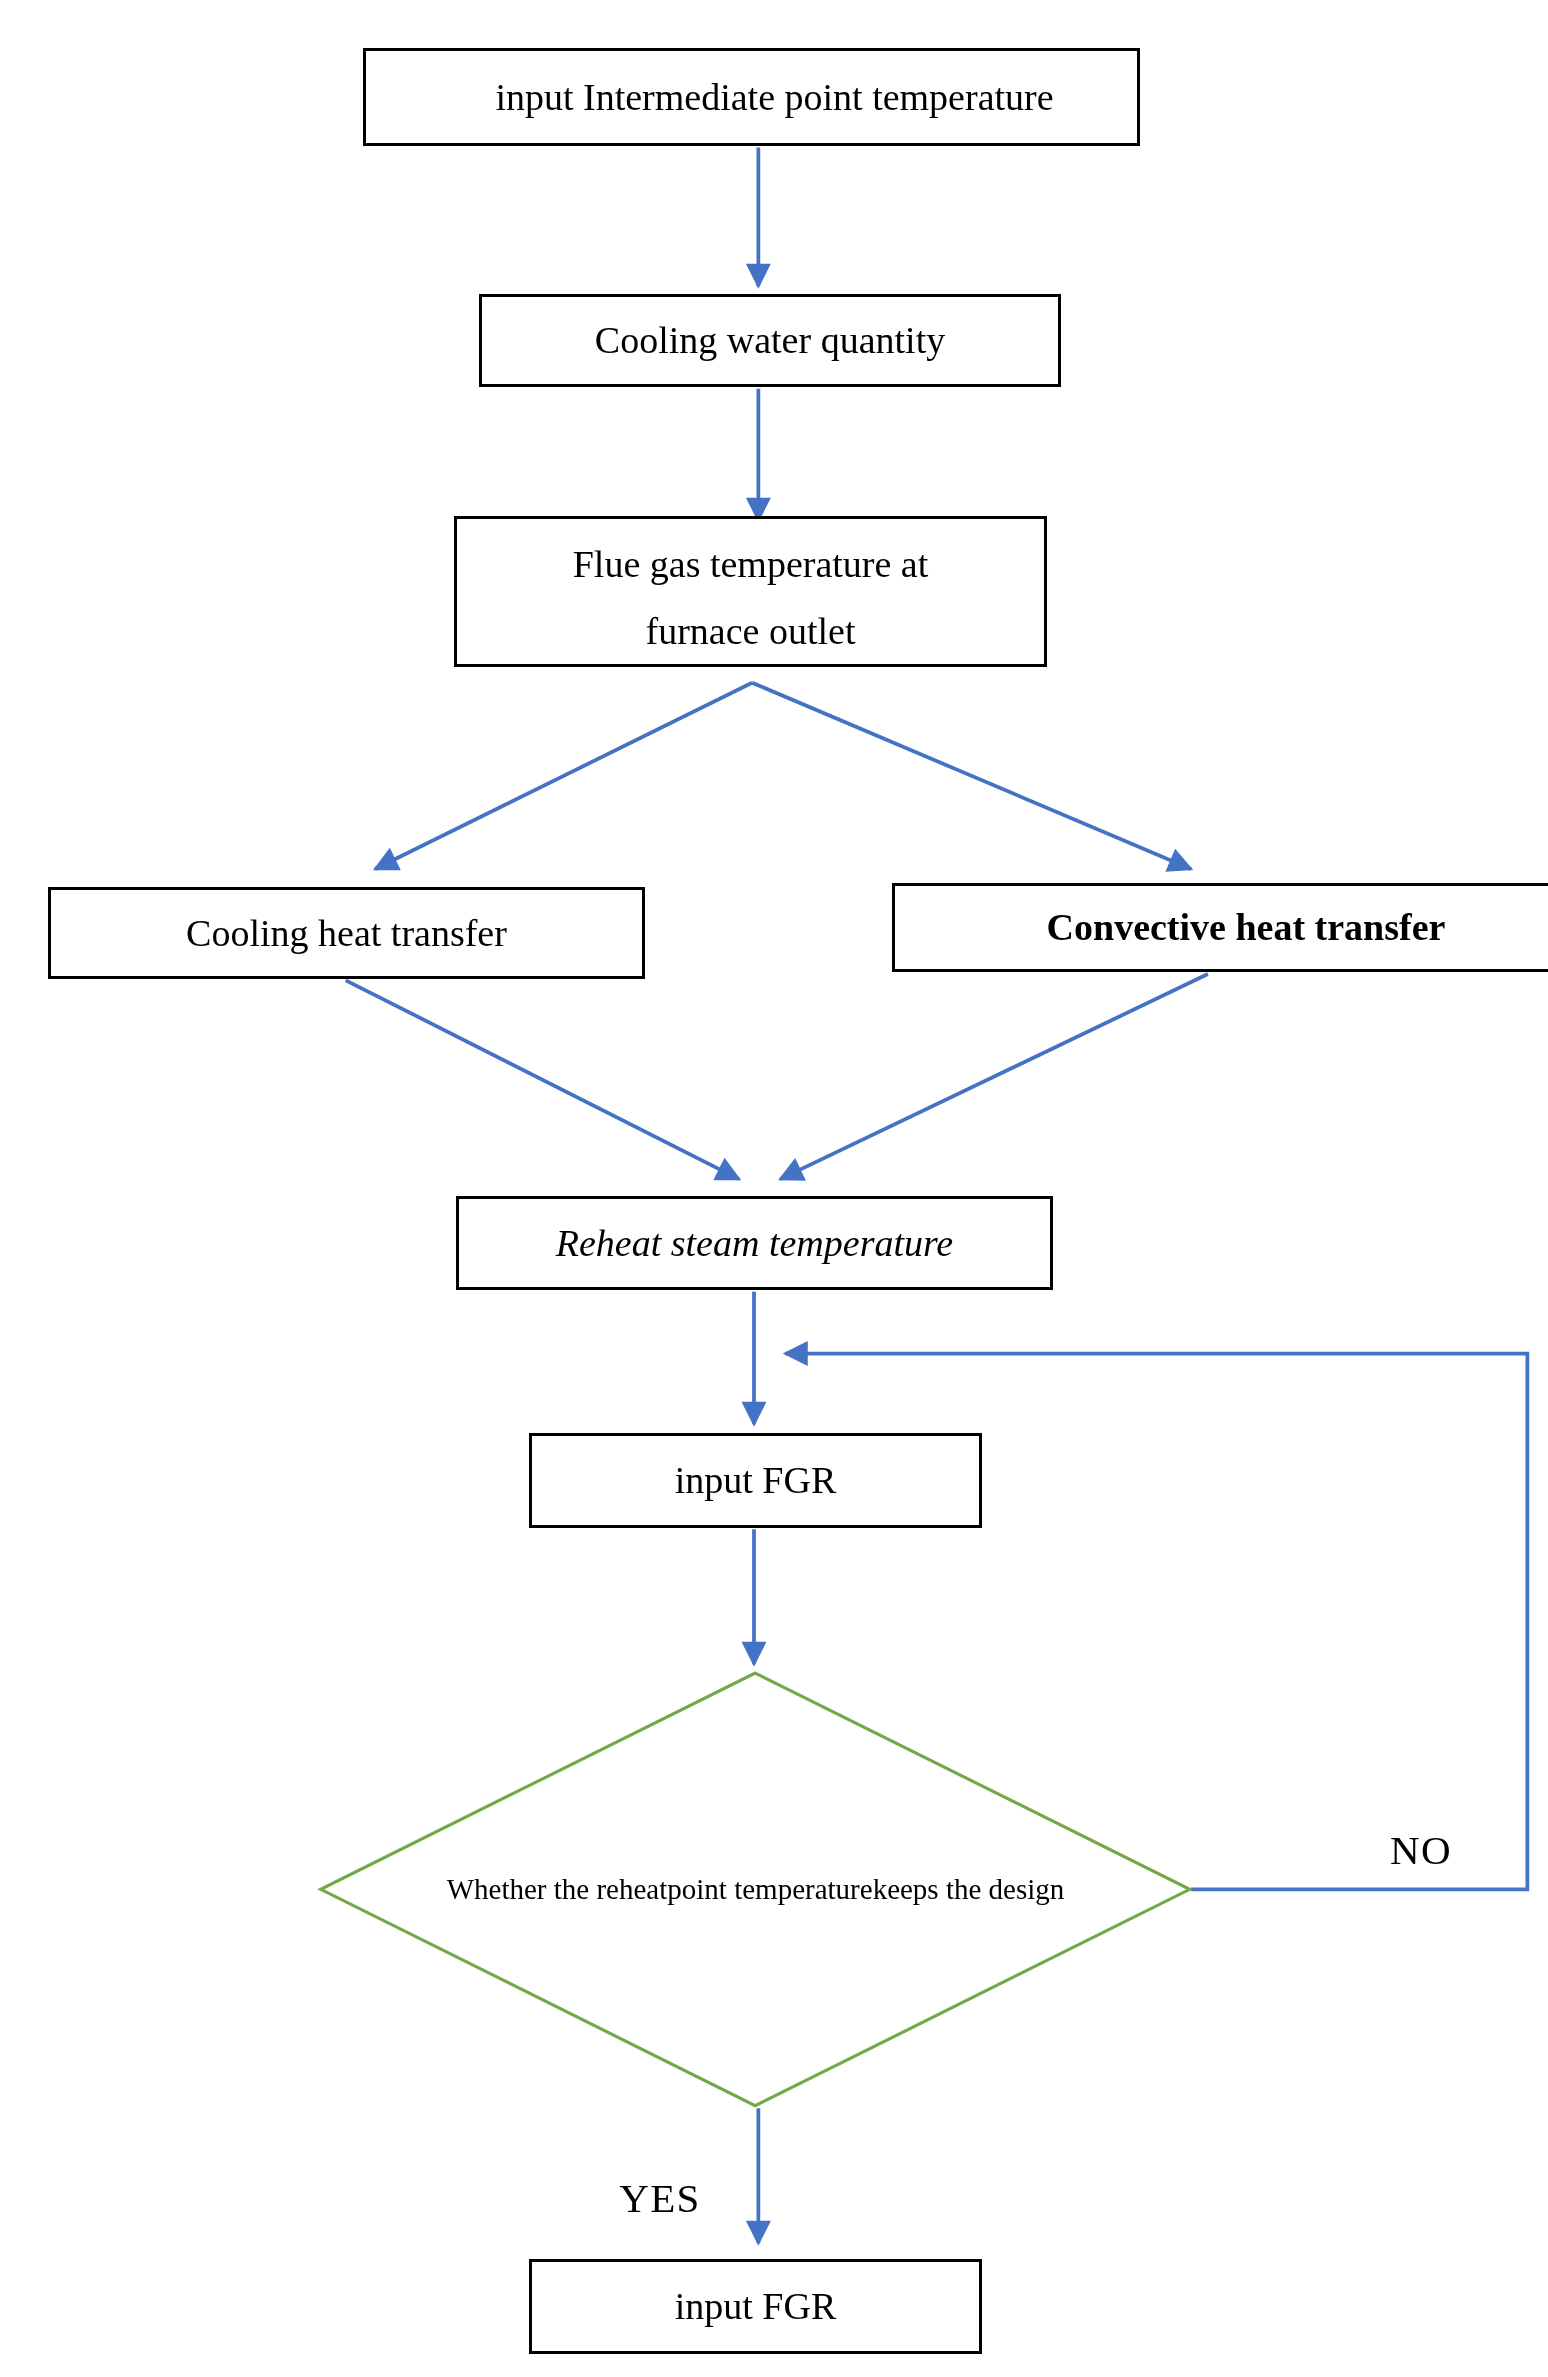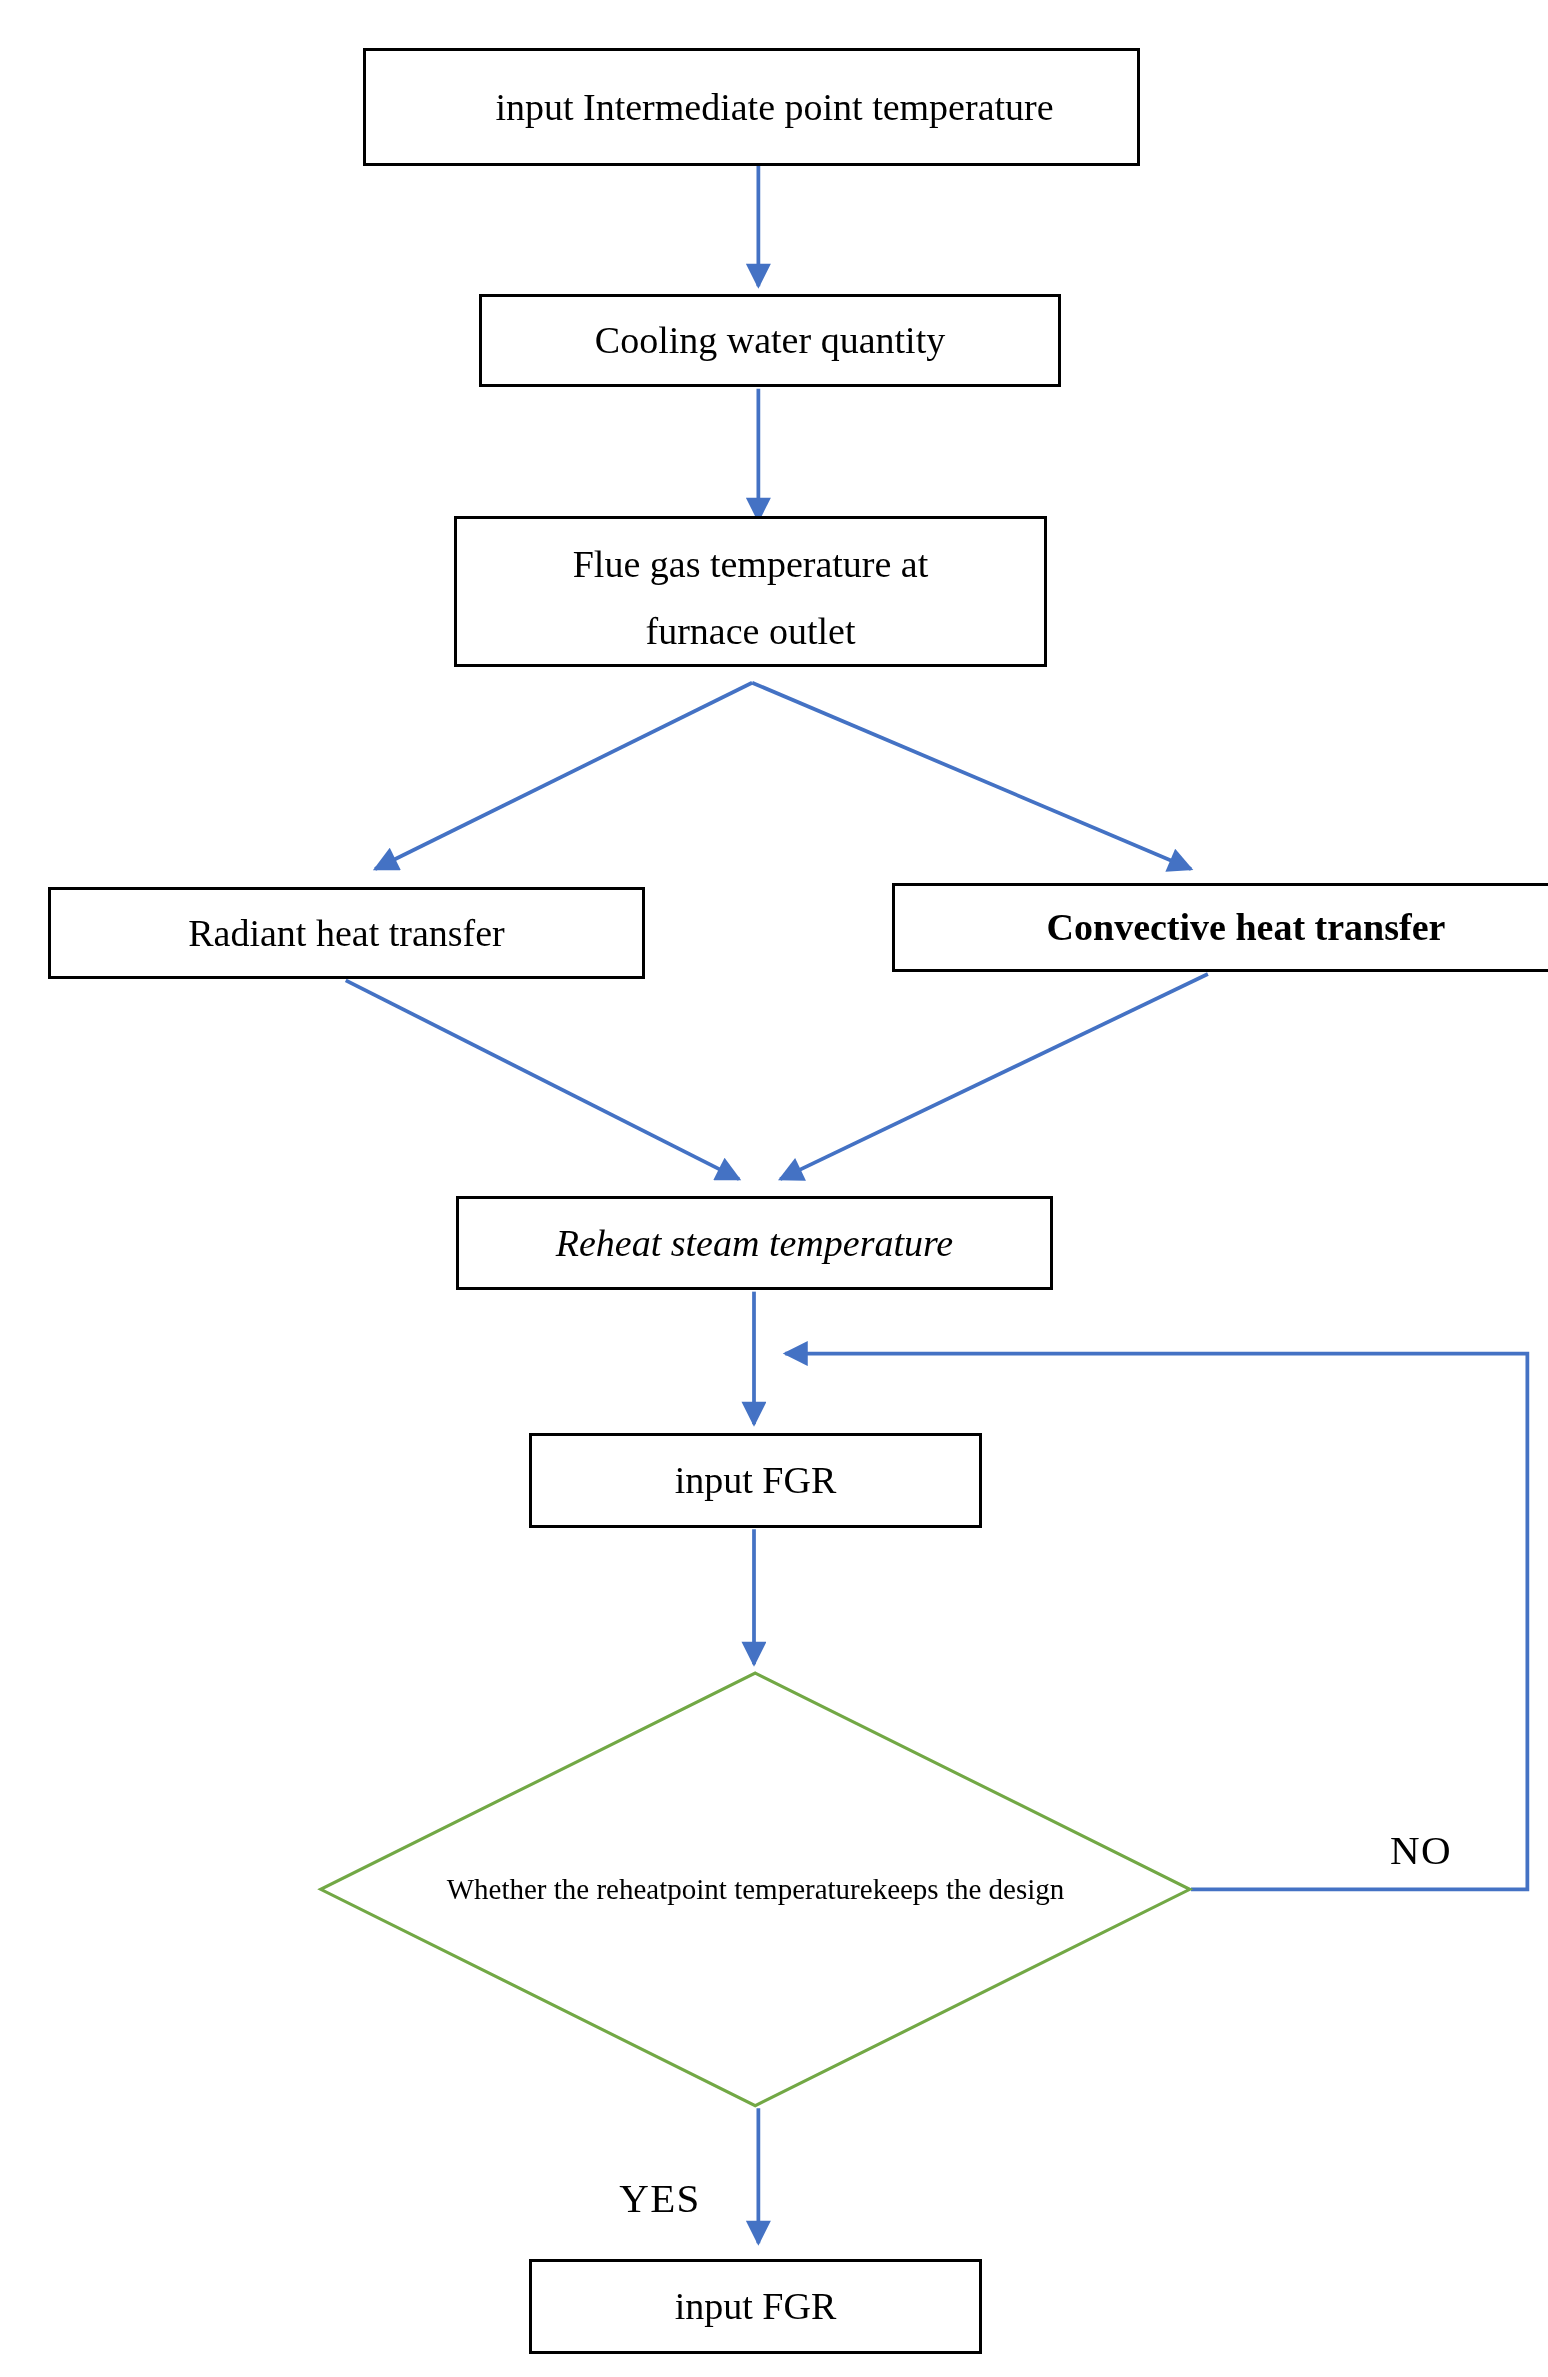--- a/index.html
+++ b/index.html
@@ -62,34 +62,34 @@
     <line class="wire" x1="553" y1="1568" x2="1182" y2="1886" marker-end="url(#ah)"></line>
     <line class="wire" x1="1932" y1="1558" x2="1248" y2="1886" marker-end="url(#ah)"></line>
     <line class="wire" x1="1206" y1="2066" x2="1206" y2="2278" marker-end="url(#ah)"></line>
     <polyline class="wire" points="1905,3022 2443,3022 2443,2165 1256,2165" marker-end="url(#ah)"></polyline>
     <line class="wire" x1="1206" y1="2446" x2="1206" y2="2662" marker-end="url(#ah)"></line>
     <line class="wire" x1="1213" y1="3372" x2="1213" y2="3588" marker-end="url(#ah)"></line>
 
     <polygon class="diamond-shape" points="1208,2676 1903,3022 1208,3368 513,3022"></polygon>
   </svg>
 
-  <div class="node" style="left:363px;top:48px;width:777px;height:118px;padding-left:46px;">
+  <div class="node" style="left:363px;top:48px;width:777px;height:98px;padding-left:46px;">
     <span class="node-inner">input Intermediate point temperature</span>
   </div>
 
   <div class="node" style="left:463px;top:294px;width:582px;height:93px;margin-left:16px;">
     <span class="node-inner">Cooling water quantity</span>
   </div>
 
   <div class="node" style="left:454px;top:516px;width:593px;height:151px;align-items:flex-end;">
     <span class="node-inner narrow">Flue gas temperature at furnace outlet</span>
   </div>
 
   <div class="node" style="left:48px;top:887px;width:597px;height:92px;">
-    <span class="node-inner">Radiant heat transfer</span>
+    <span class="node-inner">Cooling heat transfer</span>
   </div>
 
   <div class="node" style="left:892px;top:883px;width:708px;height:89px;font-weight:bold;">
     <span class="node-inner">Convective heat transfer</span>
   </div>
 
   <div class="node" style="left:456px;top:1196px;width:597px;height:94px;font-style:italic;">
     <span class="node-inner">Reheat steam temperature</span>
   </div>
 

